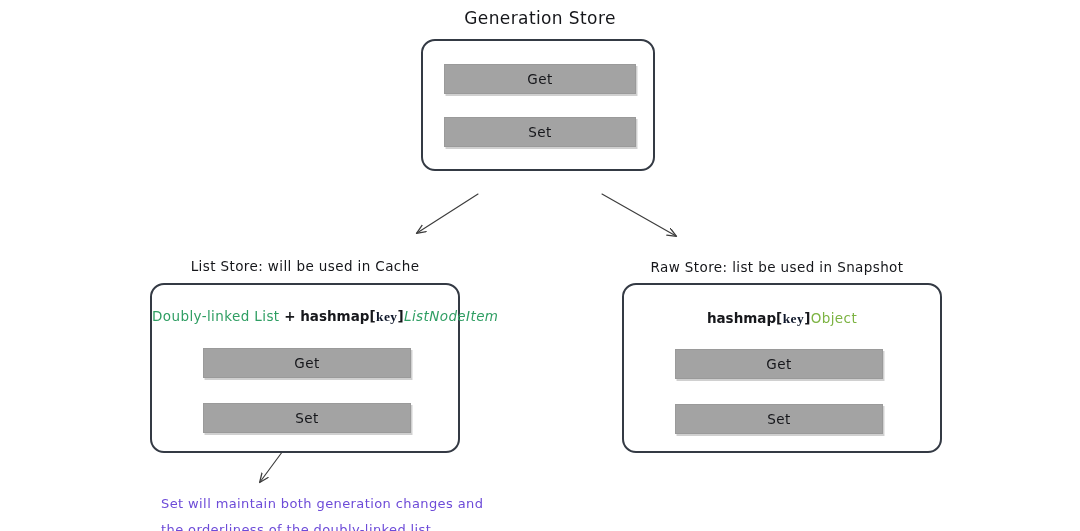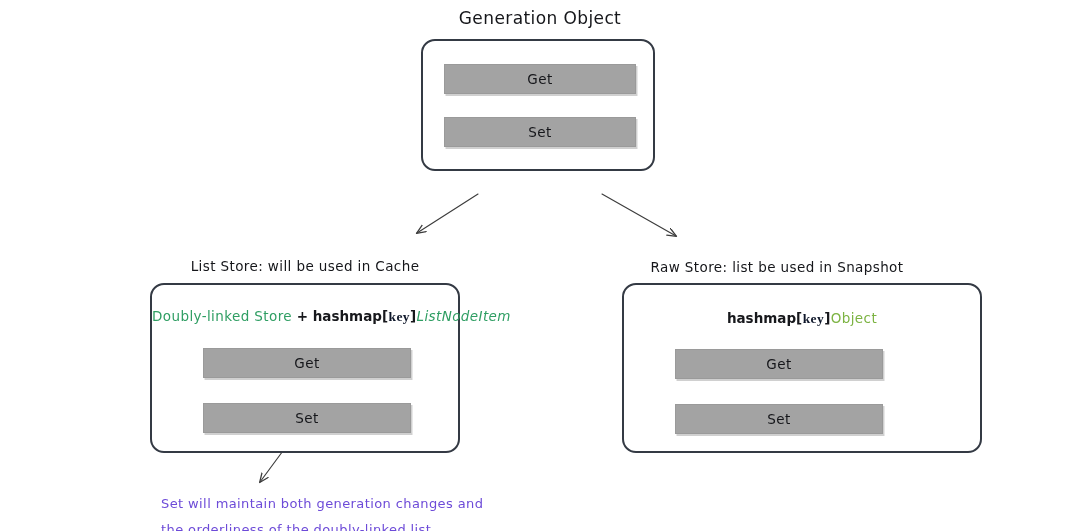--- a/index.html
+++ b/index.html
@@ -96,21 +96,21 @@
     left: 0;
     top: 0;
     width: 1080px;
     height: 531px;
     pointer-events: none;
   }
 </style>
 </head>
 <body>
 
-<div class="diagram-title hand">Generation Object</div>
+<div class="diagram-title hand">Generation Store</div>
 
 <svg class="arrow-layer" viewBox="0 0 1080 531" width="1080" height="531">
   <defs>
     <marker id="ah" markerWidth="11" markerHeight="11" refX="9" refY="4.2" orient="auto" markerUnits="userSpaceOnUse">
       <path d="M0.5,0.4 L9.6,4.2 L0.6,8.0" fill="none" stroke="#3c3c3c" stroke-width="1.25" stroke-linecap="round" stroke-linejoin="round"></path>
     </marker>
   </defs>
 
   <path d="M478,194 L417,233" fill="none" stroke="#3c3c3c" stroke-width="1.15" stroke-linecap="round" marker-end="url(#ah)"></path>
 
@@ -128,35 +128,35 @@
   <div class="method-box hand" style="left:21px; top:76px; width:192px; height:30px;">
     <span>Set</span>
   </div>
 </div>
 
 <div class="node-caption hand" style="left:150px; top:258px; width:310px;">List Store: will be used in Cache</div>
 
 <div class="store-card" style="left:150px; top:283px; width:310px; height:170px;">
 
   <div class="card-heading hand" style="top:23px;">
-    <span class="seg-green">Doubly-linked Store </span><span class="seg-plain">+ hashmap</span><span class="seg-bracket">[</span><span class="seg-red">key</span><span class="seg-bracket">]</span><span class="seg-green-i">ListNodeItem</span>
+    <span class="seg-green">Doubly-linked List </span><span class="seg-plain">+ hashmap</span><span class="seg-bracket">[</span><span class="seg-red">key</span><span class="seg-bracket">]</span><span class="seg-green-i">ListNodeItem</span>
   </div>
 
   <div class="method-box hand" style="left:51px; top:63px; width:208px; height:30px;">
     <span>Get</span>
   </div>
 
   <div class="method-box hand" style="left:51px; top:118px; width:208px; height:30px;">
     <span>Set</span>
   </div>
 </div>
 
 <div class="node-caption hand" style="left:622px; top:259px; width:310px;">Raw Store: list be used in Snapshot</div>
 
-<div class="store-card" style="left:622px; top:283px; width:360px; height:170px;">
+<div class="store-card" style="left:622px; top:283px; width:320px; height:170px;">
 
   <div class="card-heading hand" style="top:25px;">
     <span class="seg-plain">hashmap</span><span class="seg-bracket">[</span><span class="seg-red">key</span><span class="seg-bracket">]</span><span class="seg-olive">Object</span>
   </div>
 
   <div class="method-box hand" style="left:51px; top:64px; width:208px; height:30px;">
     <span>Get</span>
   </div>
 
   <div class="method-box hand" style="left:51px; top:119px; width:208px; height:30px;">

